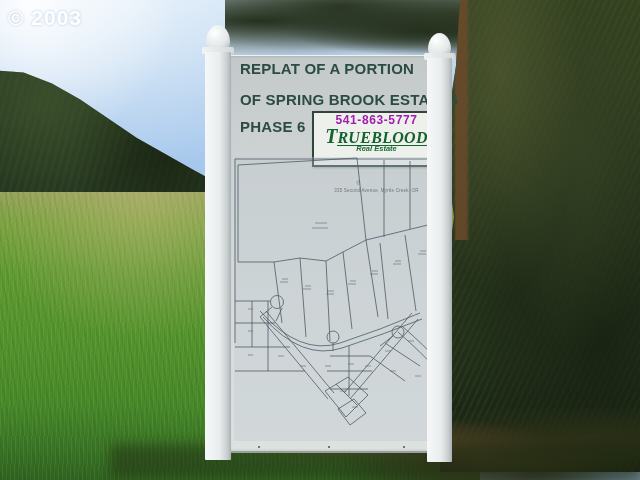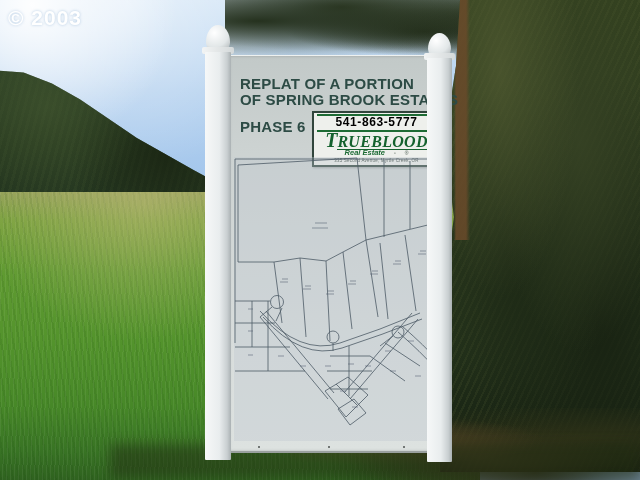--- a/index.html
+++ b/index.html
@@ -77,33 +77,33 @@
   #finial-right-base{left:424px;top:53px;width:31px;height:7px;}
 
   #board{left:228px;top:55px;width:216px;height:395px;z-index:10;
     background:linear-gradient(180deg,#c2c9c8 0%,#cdd3d2 25%,#d8dddc 70%,#dde2e0 100%);
     border-top:1px solid #eef1f0;border-bottom:2px solid #9aa09f;
     box-shadow:inset 2px 0 3px rgba(0,0,0,.10), inset -2px 0 3px rgba(0,0,0,.10);}
   .board-dot{position:absolute;width:2px;height:2px;background:#4e5352;border-radius:50%;bottom:3px;}
 
   .title-line{position:absolute;left:12px;color:#2d4b45;font-weight:700;font-size:15px;
     letter-spacing:.2px;white-space:nowrap;}
-  #title1{top:19px;} #title2{top:35px;} #title3{top:62px;}
+  #title1{top:4px;} #title2{top:35px;} #title3{top:62px;}
 
   #contact-box{position:absolute;left:84px;top:55px;width:125px;height:52px;
     background:#eef0ec;border:2px solid #31453c;box-shadow:1px 1px 2px rgba(0,0,0,.25);
     display:flex;flex-direction:column;align-items:center;}
   .green-rule{width:96%;height:2px;background:#1d6b34;margin-top:1px;}
-  #phone{color:#000000;font-weight:700;font-size:12px;letter-spacing:.6px;line-height:13px;}
+  #phone{color:#a21caf;font-weight:700;font-size:12px;letter-spacing:.6px;line-height:13px;}
   #brand-row{display:flex;align-items:baseline;line-height:14px;margin-top:1px;}
   #brand-t{color:#14622e;font-weight:900;font-style:italic;font-size:20px;
     font-family:"Liberation Serif",serif;}
   #brand-rest{color:#14622e;font-weight:900;font-style:italic;font-size:16px;letter-spacing:.3px;
     font-family:"Liberation Serif",serif;border-bottom:1px solid #14622e;}
-  #brand-sub-row{display:flex;align-items:flex-start;gap:9px;line-height:8px;margin-top:-1px;}
+  #brand-sub-row{display:flex;align-items:flex-start;gap:9px;line-height:8px;margin-top:-1px;flex-direction:column;}
   #brand-sub{color:#1d6b34;font-weight:700;font-style:italic;font-size:7.5px;}
   .mini-mark{font-size:5px;color:#4a5a50;}
   #address{color:#3e4a42;font-size:4.5px;letter-spacing:.2px;margin-top:1px;white-space:nowrap;}
 
   #plat-map{position:absolute;left:2px;top:95px;z-index:1;}
 </style>
 </head>
 <body>
 
 <div class="abs" id="sky"></div>

